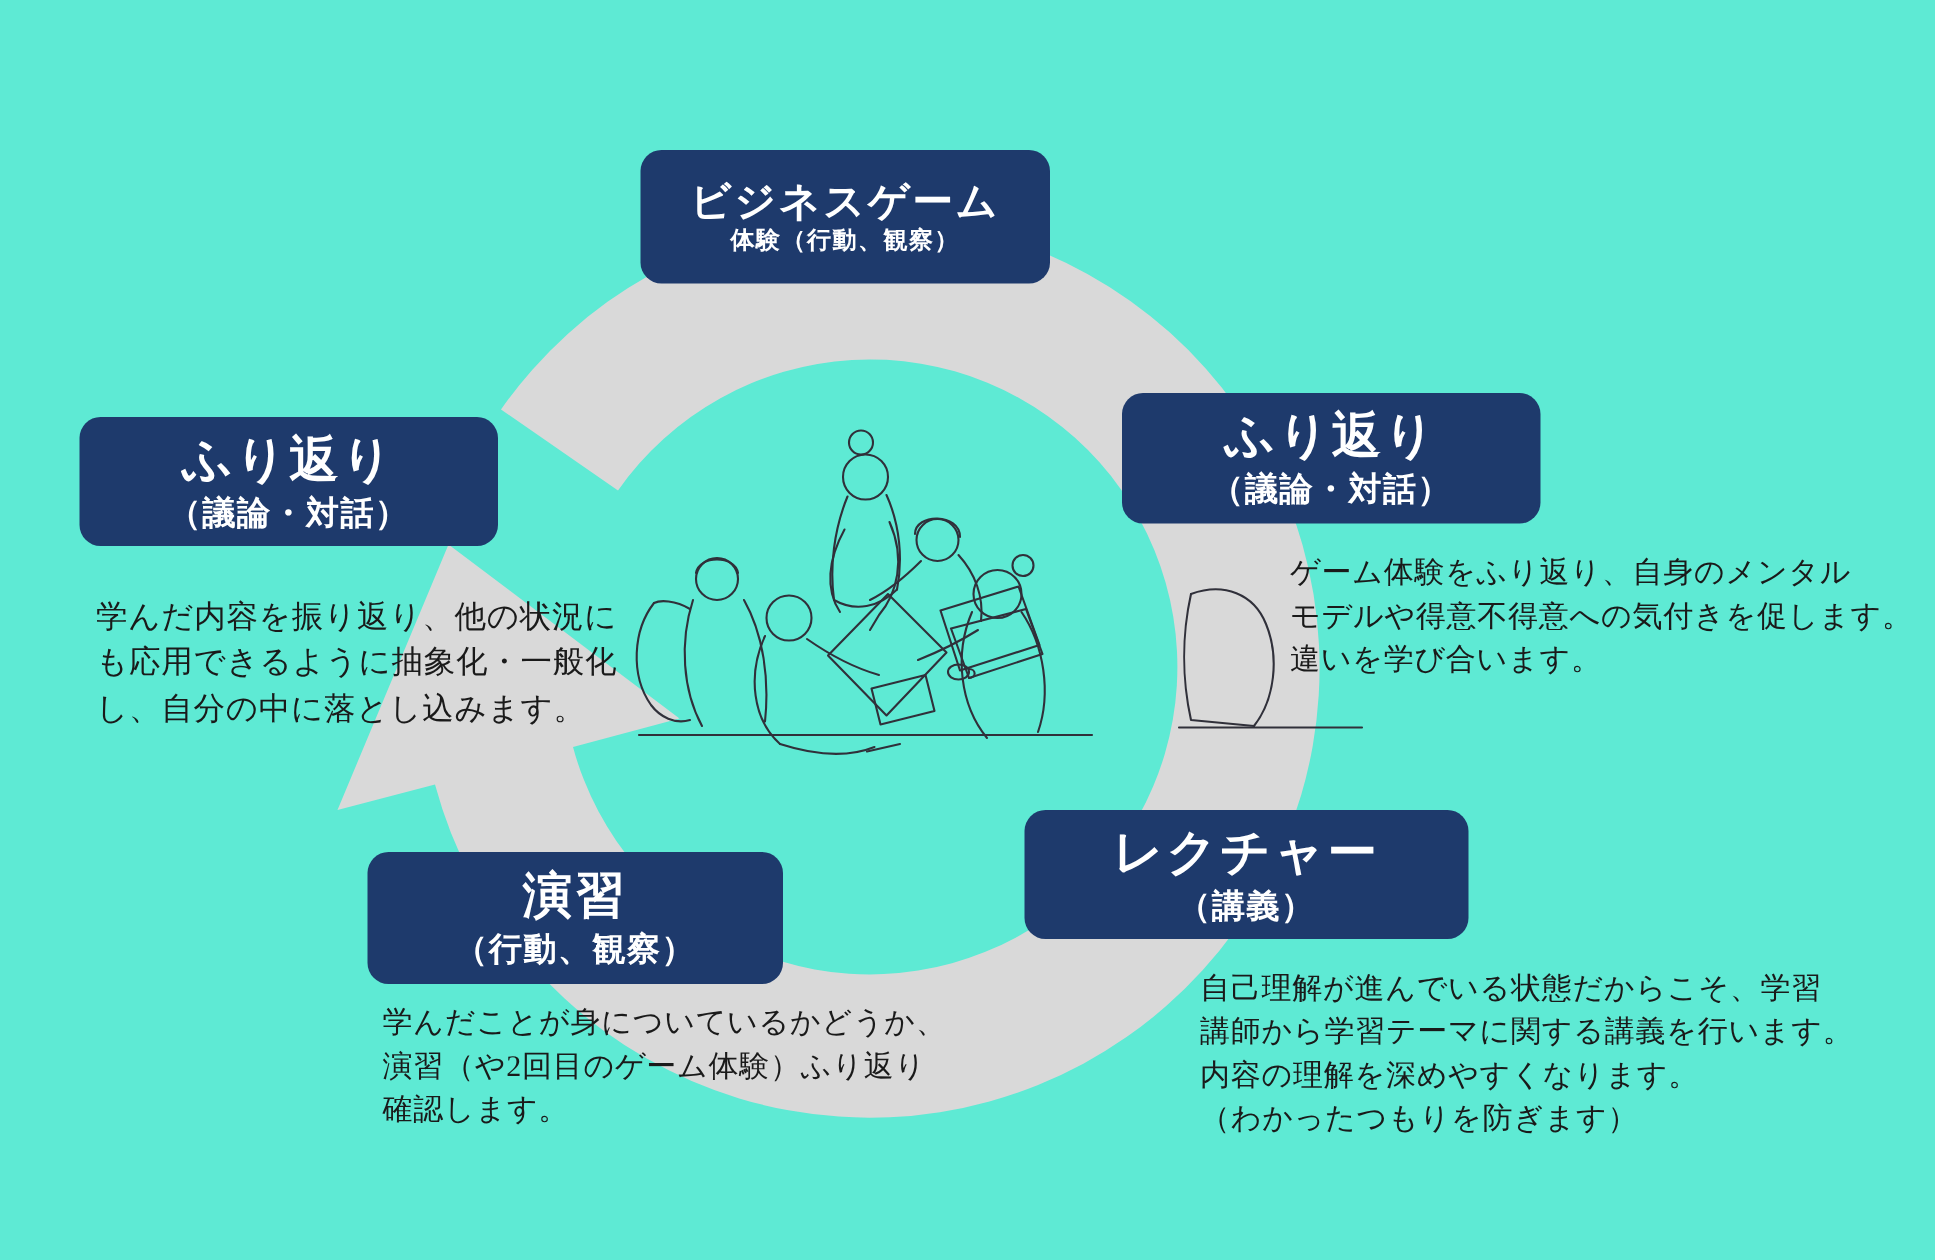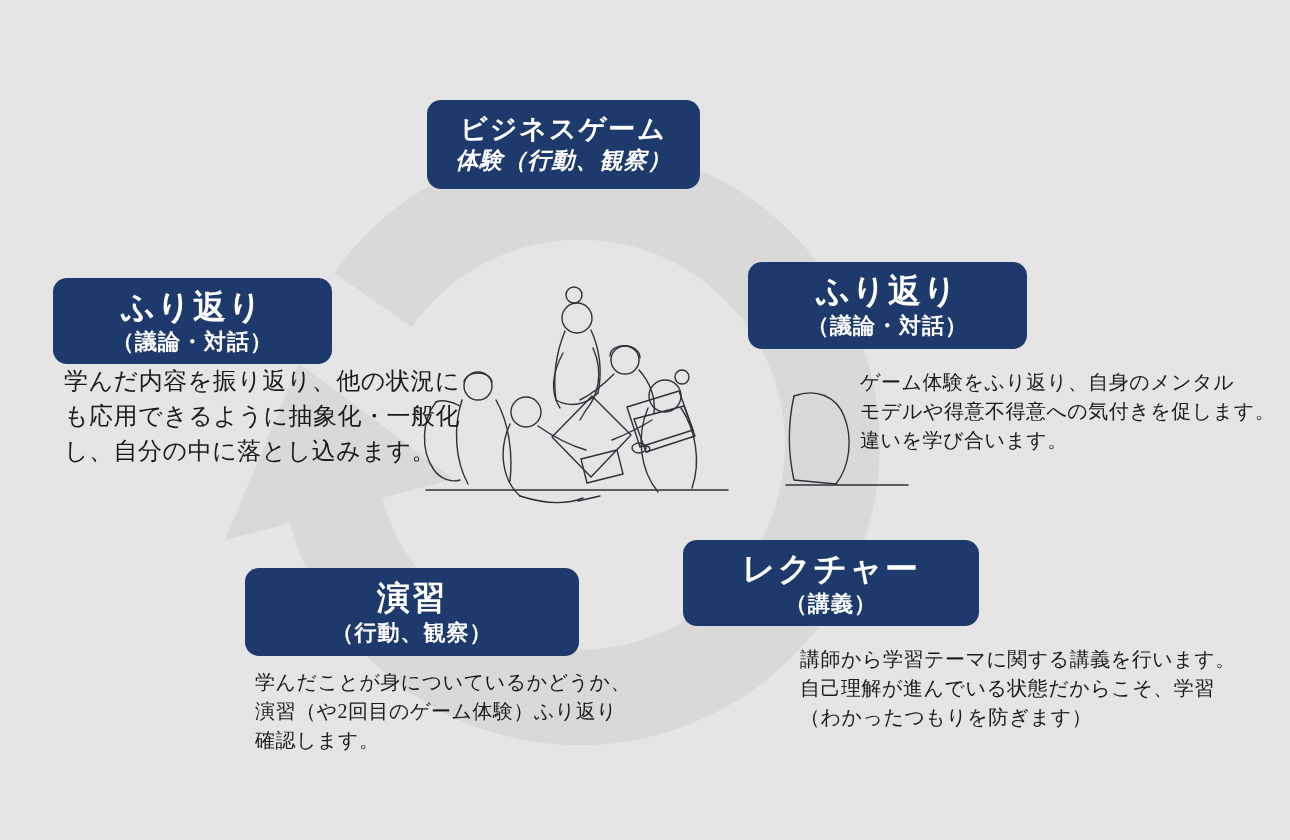--- a/index.html
+++ b/index.html
@@ -1,38 +1,38 @@
 <!DOCTYPE html>
 <html><head>
 <meta charset="utf-8">
 <style>
   html,body{margin:0;padding:0;background:#ffffff;}
   .canvas{
-    position:relative;width:1290px;height:840px;background:#e5e5e5;overflow:hidden;
+    position:relative;width:1290px;height:840px;background:#5eead4;overflow:hidden;
     font-family:"Liberation Serif","DejaVu Serif",serif;
   }
   .swoosh{position:absolute;left:0;top:0;width:1290px;height:840px;}
   .illus{position:absolute;left:420px;top:278px;width:492px;height:235px;}
   .node{
     position:absolute;background:#1e3a6c;border-radius:14px;color:#ffffff;
     display:flex;flex-direction:column;align-items:center;justify-content:center;
     text-align:center;box-sizing:border-box;padding:4px 8px;
   }
   .node-title{font-size:33px;font-weight:bold;letter-spacing:2px;line-height:1.25;}
   .node-sub{font-size:22px;font-weight:bold;letter-spacing:1px;line-height:1.25;}
   #node-top{left:427px;top:100px;width:273px;height:89px;}
   #node-top .node-title{font-size:27px;}
-  #node-top .node-sub{font-size:23px;font-style:italic;}
+  #node-top .node-sub{font-size:16px;}
   #node-right{left:748px;top:262px;width:279px;height:87px;}
   #node-left{left:53px;top:278px;width:279px;height:86px;}
-  #node-bottom-left{left:245px;top:568px;width:334px;height:88px;}
+  #node-bottom-left{left:245px;top:568px;width:277px;height:88px;}
   #node-bottom-right{left:683px;top:540px;width:296px;height:86px;}
   .desc{position:absolute;color:#1a1a1a;font-size:20px;line-height:1.45;letter-spacing:0.5px;}
   #desc-right{left:832px;top:368px;width:430px;margin-left:28px;}
-  #desc-left{left:64px;top:364px;width:410px;font-size:24px;}
+  #desc-left{left:64px;top:396px;width:410px;font-size:21px;}
   #desc-bottom-left{left:255px;top:668px;width:400px;}
   #desc-bottom-right{left:800px;top:645px;width:450px;}
 </style>
 </head>
 <body>
 
 <div class="canvas">
 
   <svg class="swoosh" viewBox="0 0 1290 840" aria-hidden="true">
     <path d="M 412 327 L 334 273
@@ -131,18 +131,19 @@
     <div>し、自分の中に落とし込みます。</div>
   </div>
 
   <div class="desc" id="desc-bottom-left">
     <div>学んだことが身についているかどうか、</div>
     <div>演習（や2回目のゲーム体験）ふり返り</div>
     <div>確認します。</div>
   </div>
 
   <div class="desc" id="desc-bottom-right">
+    <div>自己理解が進んでいる状態だからこそ、学習</div>
     <div>講師から学習テーマに関する講義を行います。</div>
-    <div>自己理解が進んでいる状態だからこそ、学習</div>
+    <div>内容の理解を深めやすくなります。</div>
     <div>（わかったつもりを防ぎます）</div>
   </div>
 
 </div>
 
 </body></html>

